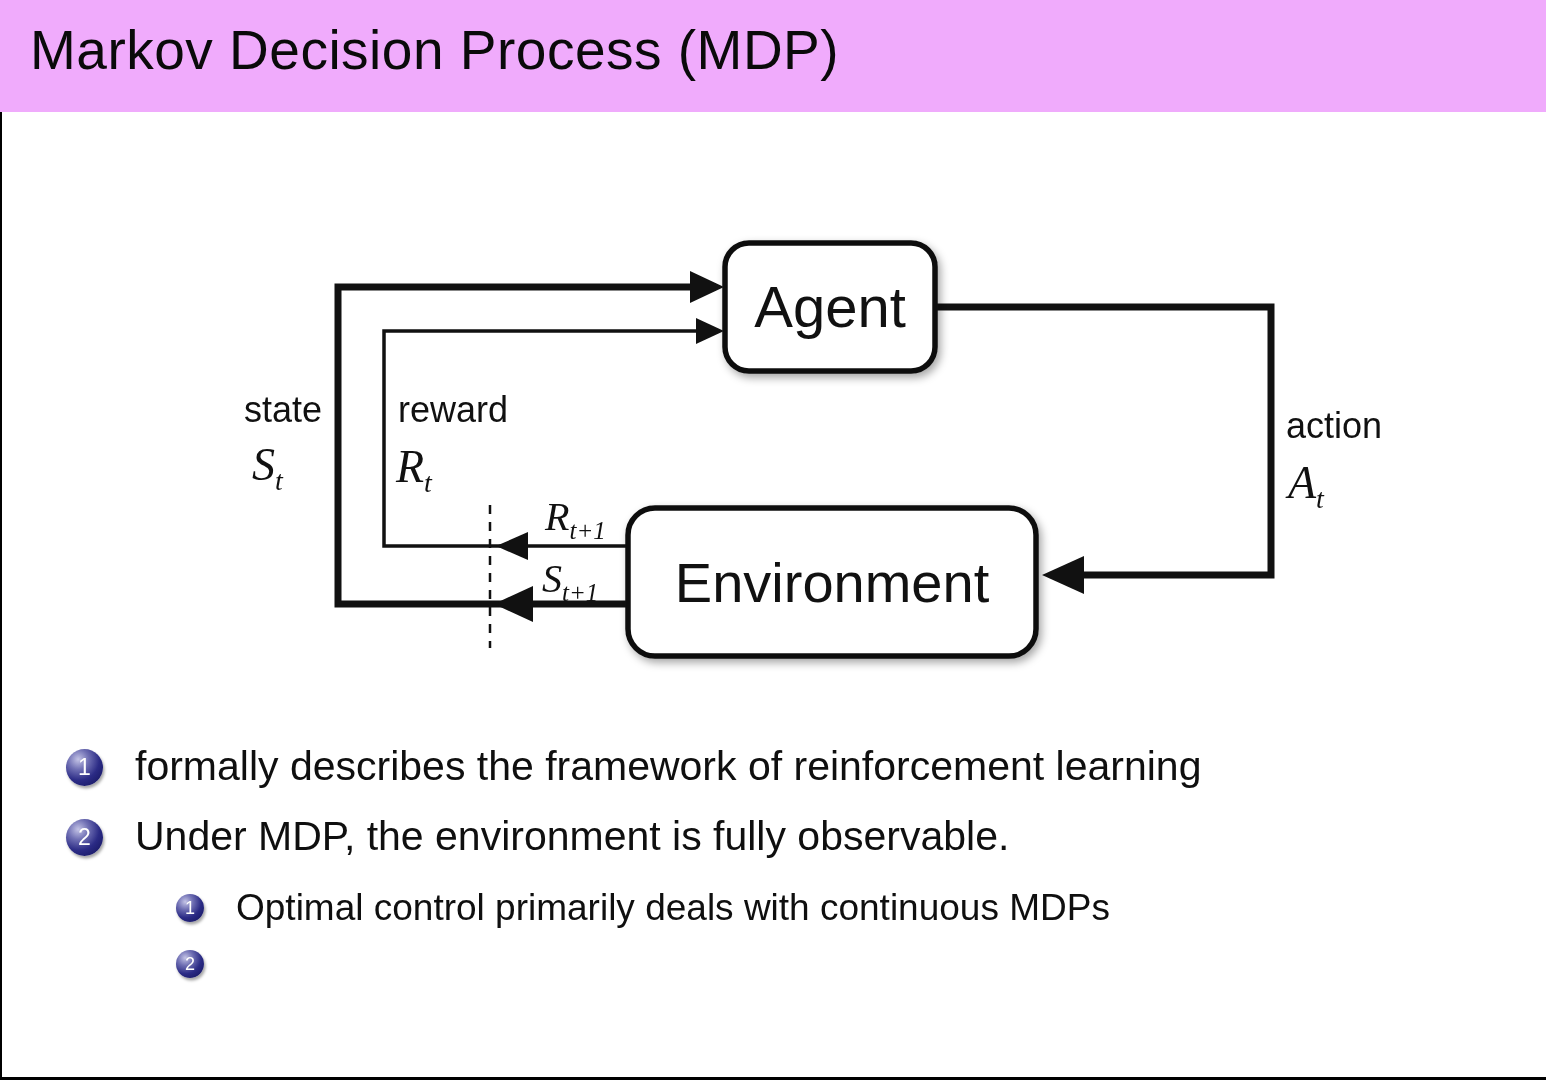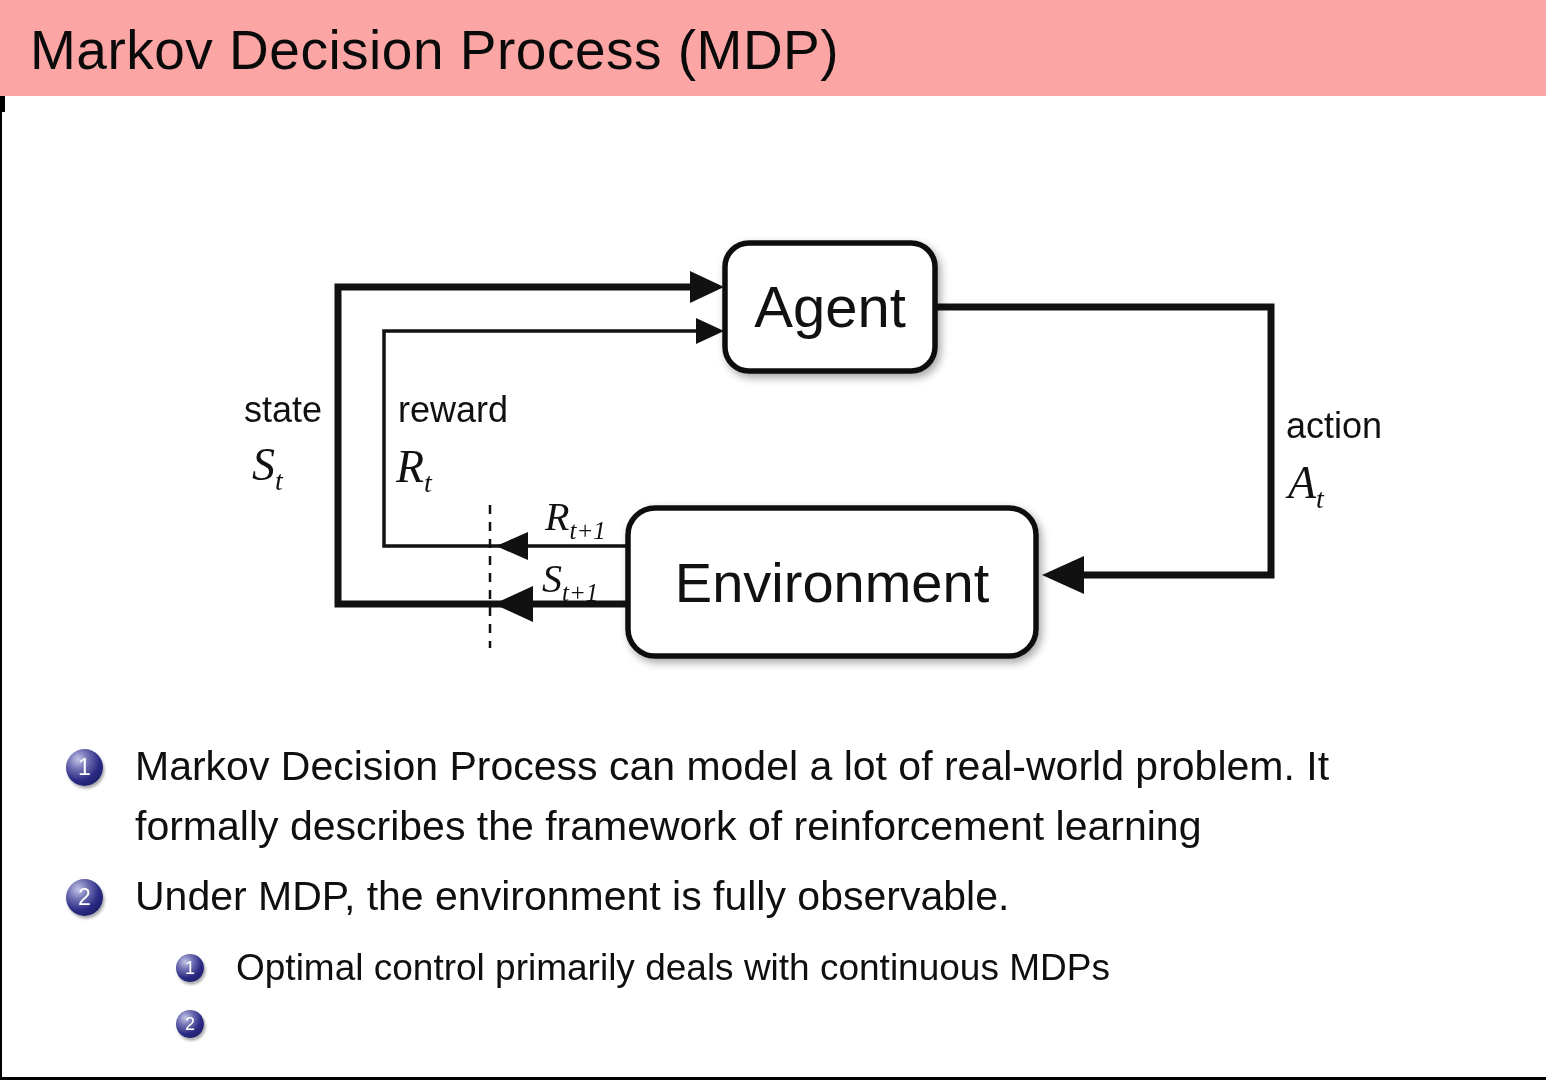--- a/index.html
+++ b/index.html
@@ -10,22 +10,22 @@
     color:#111;
   }
   
   .edge-top{position:absolute;top:0;left:0;width:1315px;height:6px;background:#000;}
   .edge-left{position:absolute;top:0;left:0;width:2px;height:1080px;background:#000;}
   .edge-left-title{position:absolute;top:0;left:0;width:5px;height:112px;background:#000;}
   .edge-bottom{position:absolute;left:0;bottom:0;width:1546px;height:3px;background:#000;}
 
   
   .titlebar{
-    position:absolute;top:0;left:0;width:1546px;height:96px;
-    background:#fca5a5;
+    position:absolute;top:0;left:0;width:1546px;height:112px;
+    background:#f0abfc;
   }
   .titlebar .title{
     position:absolute;left:30px;top:18px;
     font-size:55px;letter-spacing:0.5px;color:#0a0a0a;
   }
 
   
   .diagram{position:absolute;top:200px;left:0;width:1546px;height:480px;}
   .diagram text{fill:#111;}
   .lbl{font-family:"Liberation Sans",sans-serif;font-size:36px;}
@@ -96,21 +96,20 @@
   <text class="mathsym" x="542" y="392" font-size="40"><tspan>S</tspan><tspan font-size="25" dy="9">t+1</tspan></text>
 
   <text class="lbl" x="1286" y="238" font-size="38">action</text>
   <text class="mathsym" x="1288" y="298" font-size="46"><tspan>A</tspan><tspan font-size="28" dy="10">t</tspan></text>
 </svg>
 
 <div class="bullets">
 
   <div class="item">
     <span class="ball ball-l1"><span>1</span></span>
-    <span class="txt">Markov Decision Process can model a lot of real-world problem. It</span>
     <span class="txt">formally describes the framework of reinforcement learning</span>
   </div>
 
   <div class="item item2">
     <span class="ball ball-l1"><span>2</span></span>
     <span class="txt">Under MDP, the environment is fully observable.</span>
   </div>
 
   <div class="subitems">
     <div class="subitem">

